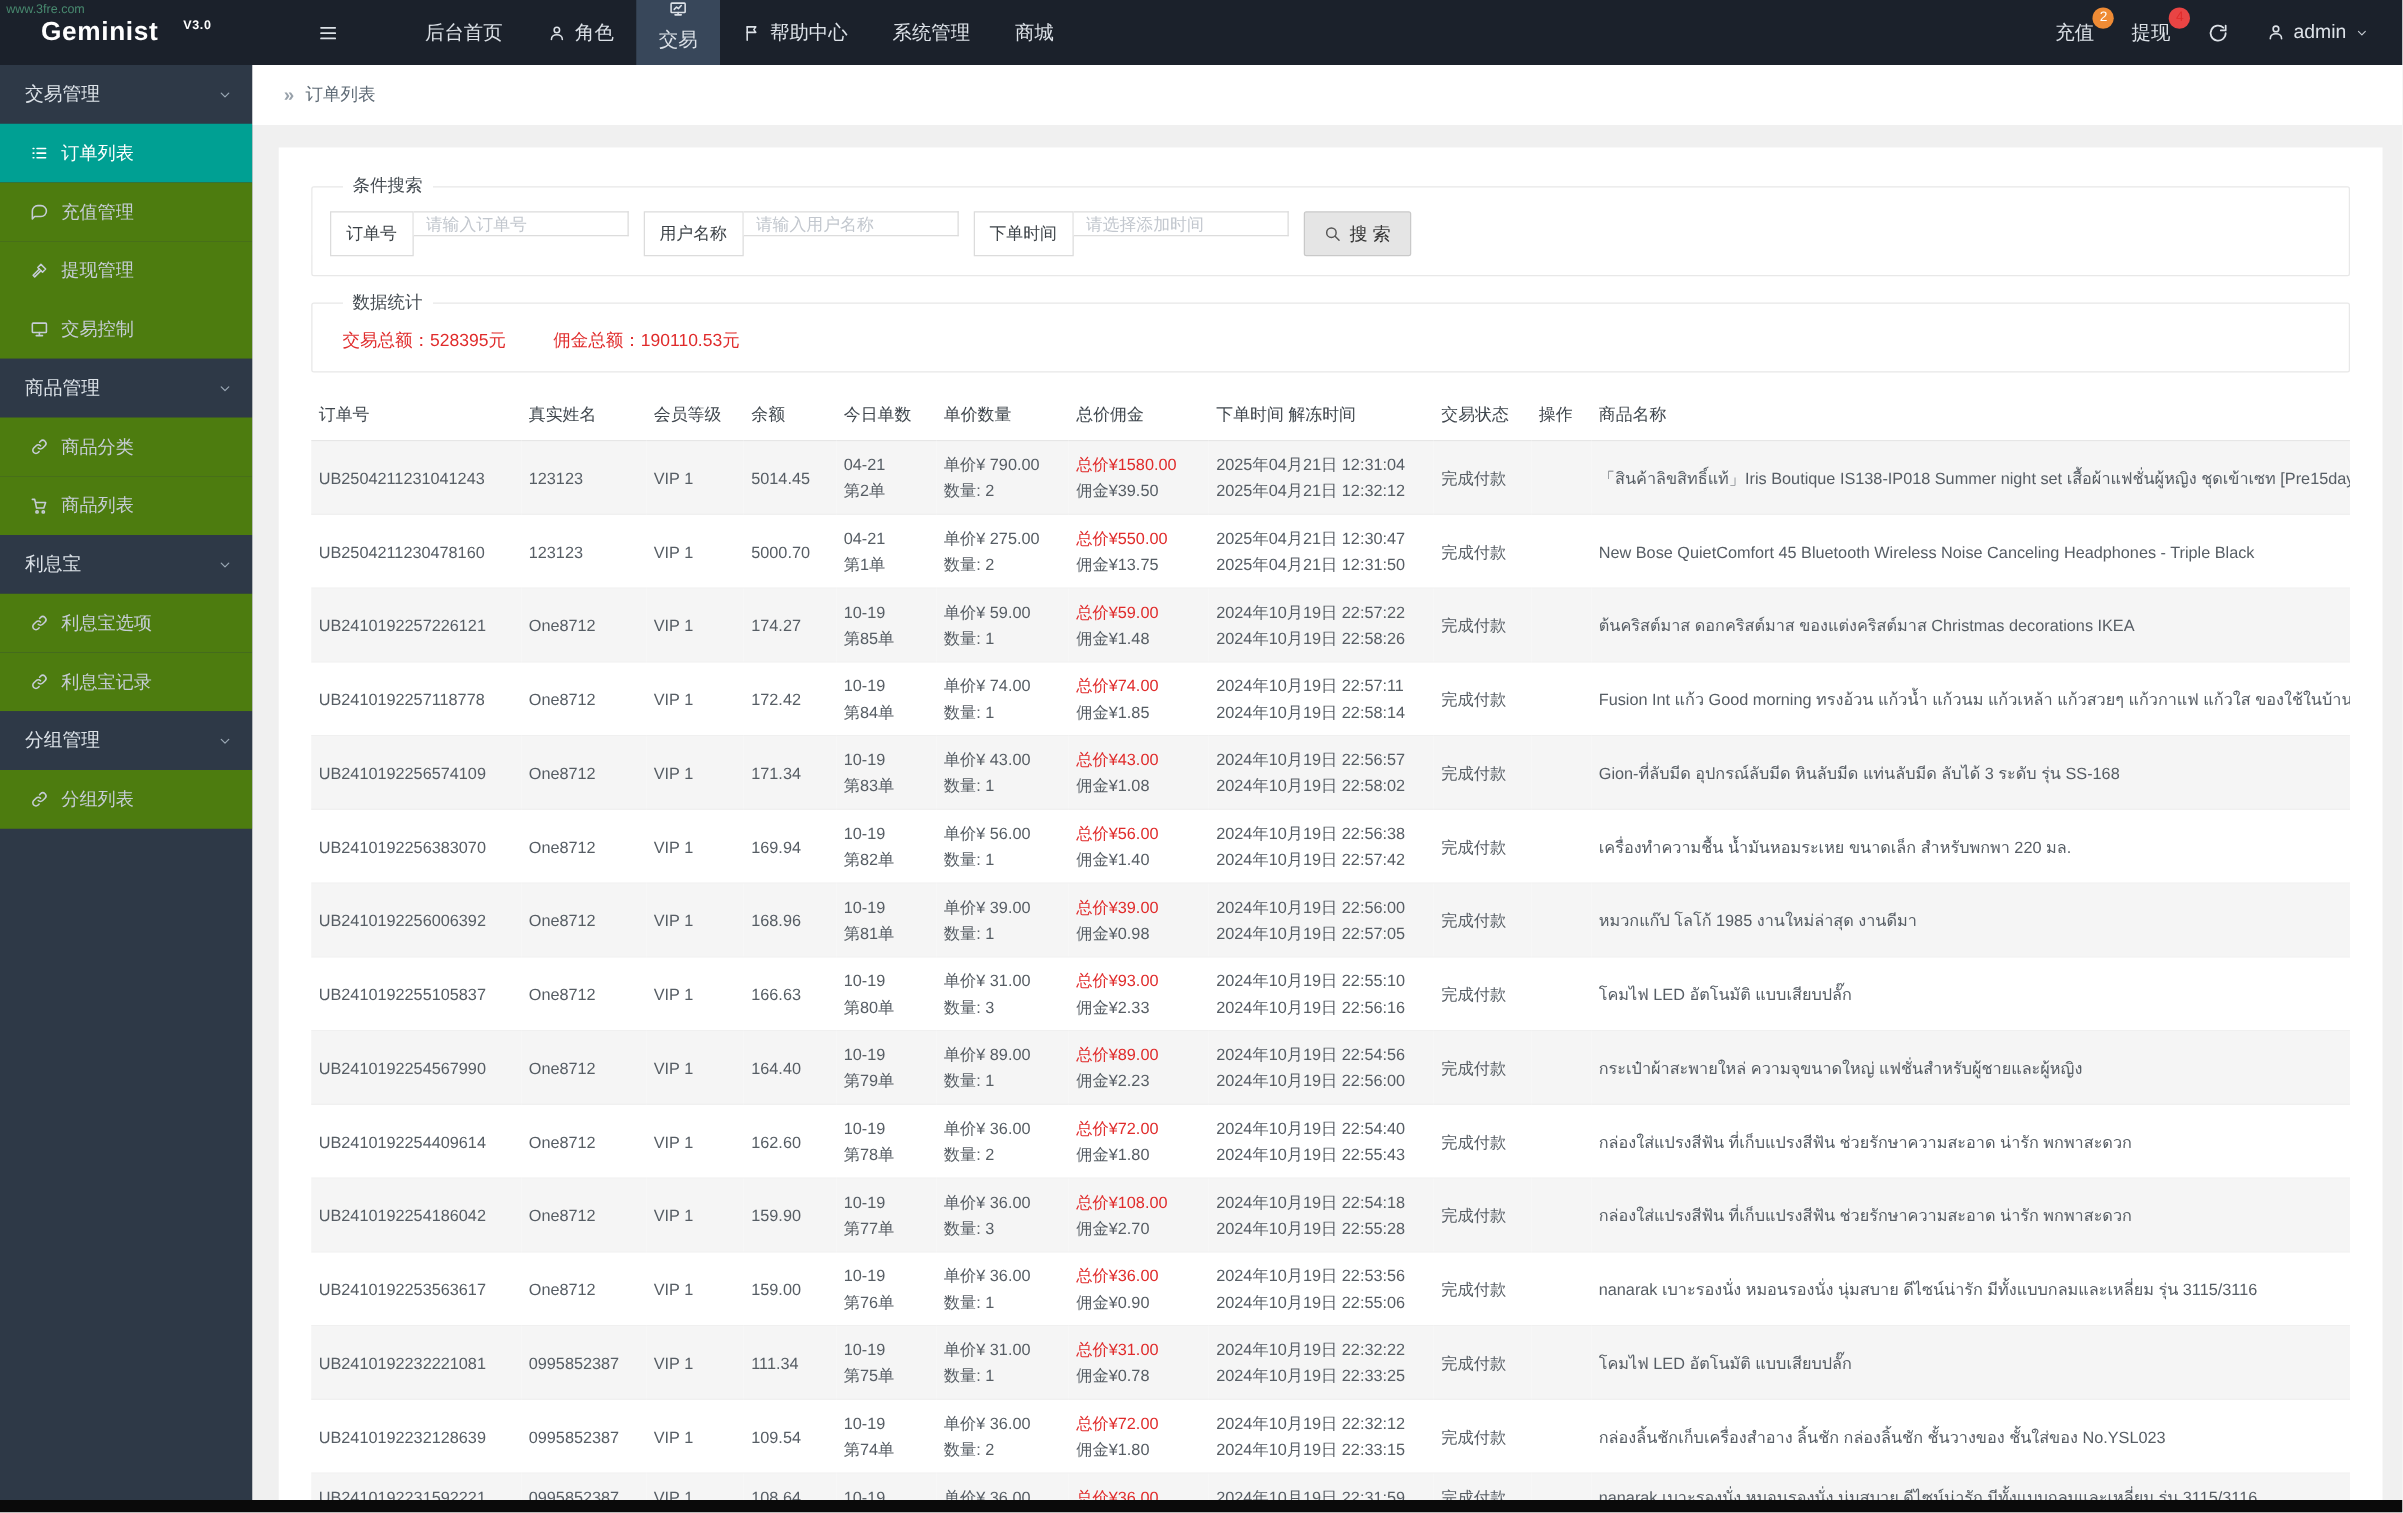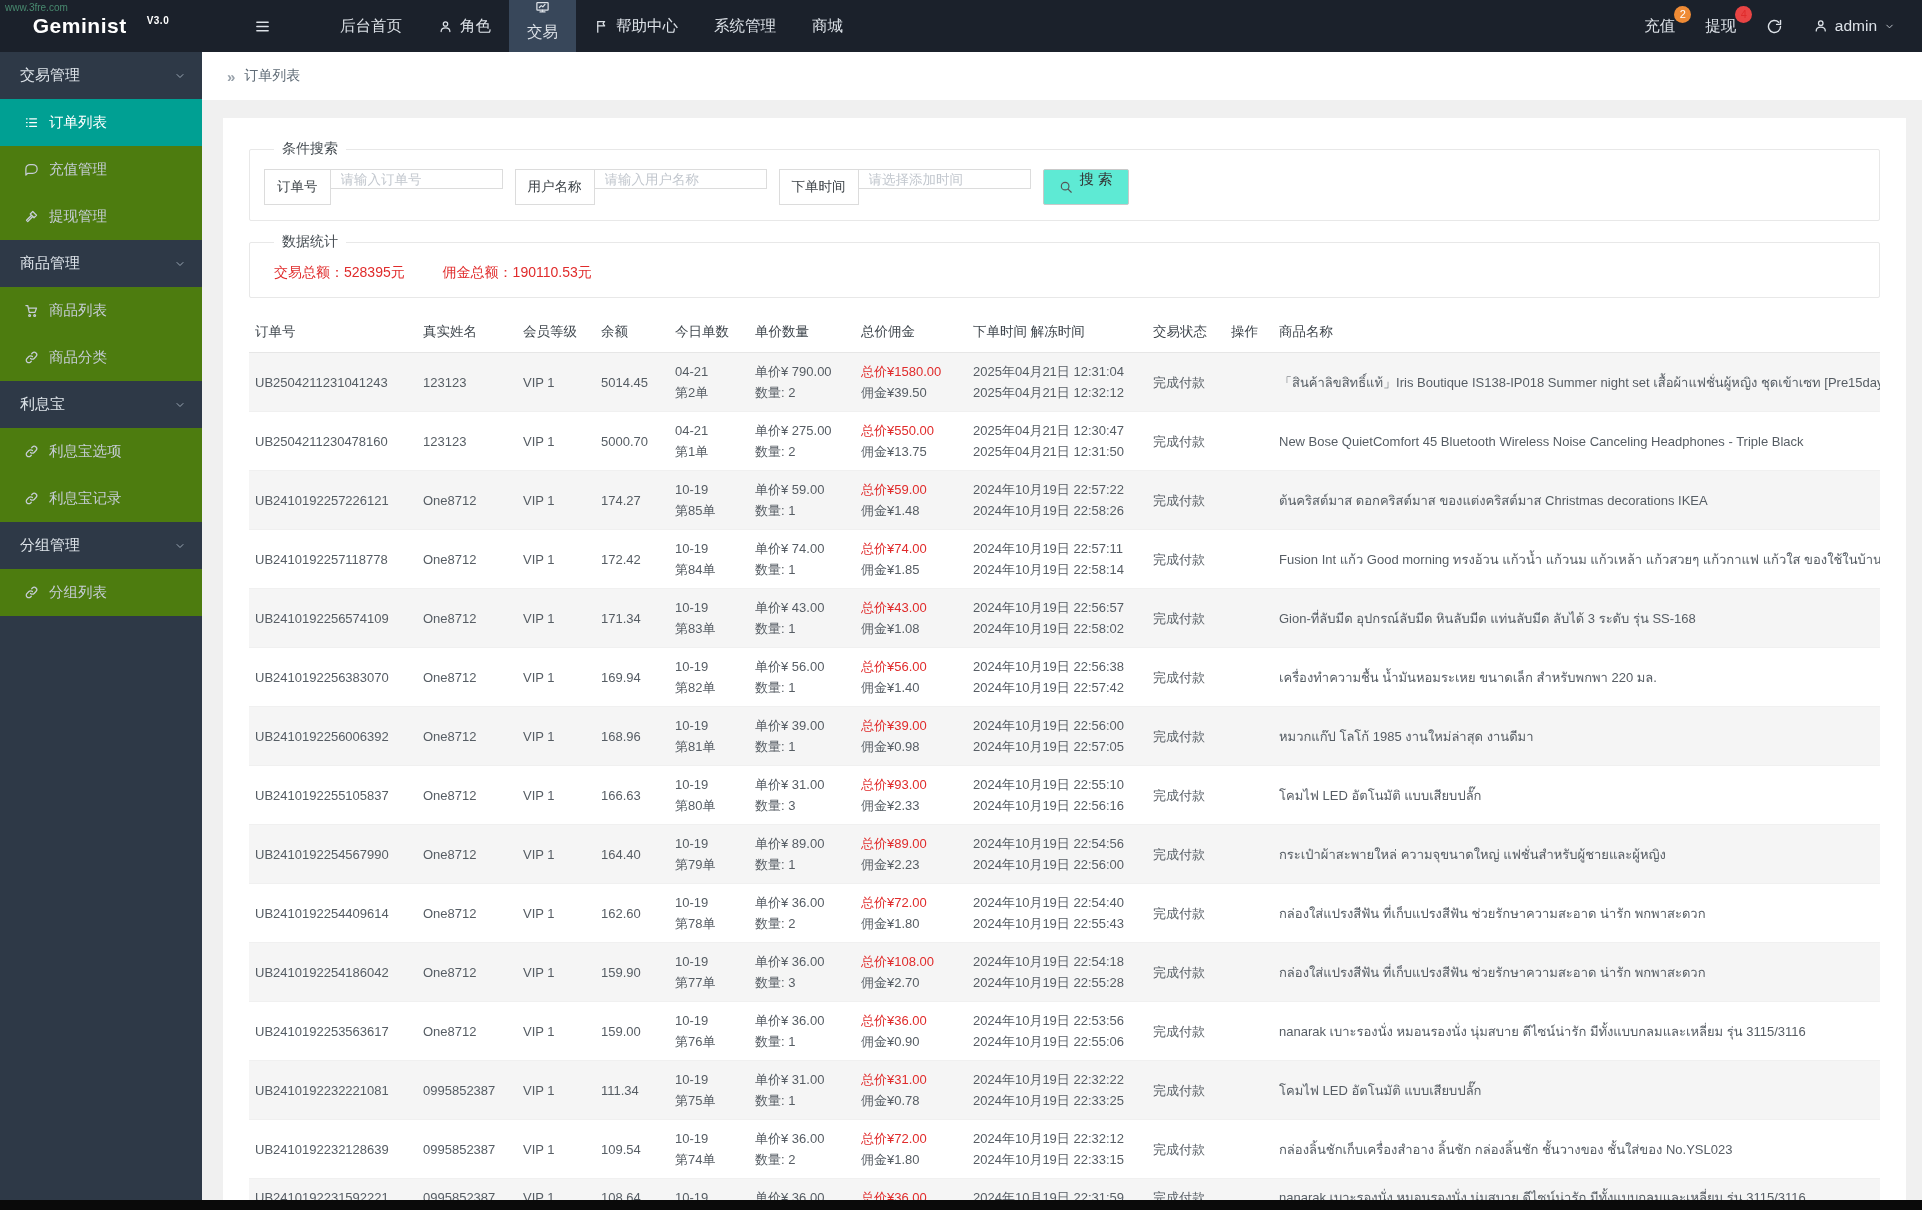--- a/index.html
+++ b/index.html
@@ -43,21 +43,21 @@
   .content { padding:18px 16px 0 21px; }
   .card { background:#fff; padding:22px 26px; min-height:1082px; }
 
   fieldset { border:1px solid #e8e8e8; border-radius:2px; padding:9px 14px 15px; margin:0 0 12px; min-inline-size:auto; }
   legend { font-size:14px; color:#454c52; padding:0 8px; margin-left:10px; }
   .search-row { display:flex; align-items:center; gap:12px; margin-top:2px; }
   .input-group { display:flex; align-items:stretch; }
   .ig-label { display:flex; align-items:center; border:1px solid #dcdcdc; background:#fff; padding:0 12px; font-size:13.5px; color:#3c4247; height:36px; }
   .ig-input { height:20px; border:1px solid #dcdcdc; border-left:none; width:172px; padding:0 10px; font-size:13.5px; color:#333; outline:none; font-family:inherit; }
   .ig-input::placeholder { color:#c2c7ce; }
-  .search-btn { height:36px; display:flex; gap:7px; padding:0 15px; border:1px solid #c9c9c9; background:#5eead4; font-size:14.5px; color:#333; cursor:pointer; font-family:inherit; border-radius:2px; }
+  .search-btn { height:36px; display:flex; align-items:center; gap:7px; padding:0 15px; border:1px solid #c9c9c9; background:#e5e5e5; font-size:14.5px; color:#333; cursor:pointer; font-family:inherit; border-radius:2px; }
   .search-btn .icon { font-size:14px; color:#555; }
 
   .stats-line { padding:4px 0 0 10px; font-size:14px; color:#e02b2b; }
   .stats-line span { margin-right:34px; }
 
   .order-table { width:100%; border-collapse:collapse; table-layout:fixed; margin-top:14px; }
   .order-table th { font-size:13.5px; color:#3f464d; text-align:left; font-weight:normal; padding:11px 6px; border-bottom:1px solid #e6e6e6; white-space:nowrap; overflow:hidden; }
   .order-table td { font-size:13px; color:#565d64; padding:8px 6px; border-bottom:1px solid #f0f0f0; white-space:nowrap; overflow:hidden; line-height:21px; vertical-align:middle; }
   .order-table tbody tr:nth-child(odd) { background:#f5f5f5; }
   .red { color:#e02b2b; }
@@ -185,46 +185,55 @@
   </div>
     <div class="sb-item">
     <span class="icon sb-icon">
         <svg viewBox="0 0 24 24">
           <path d="M14 4l6 6-4 4-6-6z"></path>
           <path d="M12 10l-8 8 2 2 8-8"></path>
         </svg>
       </span>
     <span class="sb-label">提现管理</span>
   </div>
+    <div class="sb-item">
+    <span class="icon sb-icon">
+        <svg viewBox="0 0 24 24">
+          <rect x="3" y="4" width="18" height="12" rx="1"></rect>
+          <path d="M12 16v4M8 20h8"></path>
+        </svg>
+      </span>
+    <span class="sb-label">交易控制</span>
+  </div>
     <div class="sb-group">
     <span class="sb-group-label">商品管理</span>
     <span class="icon sb-chevron">
         <svg viewBox="0 0 24 24">
           <path d="M6 9l6 6 6-6"></path>
         </svg>
       </span>
   </div>
     <div class="sb-item">
     <span class="icon sb-icon">
         <svg viewBox="0 0 24 24">
+          <path d="M10.5 13.5a4 4 0 0 0 5.7 0l3-3a4 4 0 1 0-5.7-5.7l-1.2 1.2"></path>
+          <path d="M13.5 10.5a4 4 0 0 0-5.7 0l-3 3a4 4 0 1 0 5.7 5.7l1.2-1.2"></path>
+        </svg>
+      </span>
+    <span class="sb-label">商品分类</span>
+  </div>
+    <div class="sb-item">
+    <span class="icon sb-icon">
+        <svg viewBox="0 0 24 24">
           <circle cx="9" cy="20" r="1.5"></circle>
           <circle cx="17" cy="20" r="1.5"></circle>
           <path d="M3 4h3l2.4 11h9.2L20 8H7"></path>
         </svg>
       </span>
     <span class="sb-label">商品列表</span>
-  </div>
-    <div class="sb-item">
-    <span class="icon sb-icon">
-        <svg viewBox="0 0 24 24">
-          <path d="M10.5 13.5a4 4 0 0 0 5.7 0l3-3a4 4 0 1 0-5.7-5.7l-1.2 1.2"></path>
-          <path d="M13.5 10.5a4 4 0 0 0-5.7 0l-3 3a4 4 0 1 0 5.7 5.7l1.2-1.2"></path>
-        </svg>
-      </span>
-    <span class="sb-label">商品分类</span>
   </div>
     <div class="sb-group">
     <span class="sb-group-label">利息宝</span>
     <span class="icon sb-chevron">
         <svg viewBox="0 0 24 24">
           <path d="M6 9l6 6 6-6"></path>
         </svg>
       </span>
   </div>
     <div class="sb-item">

